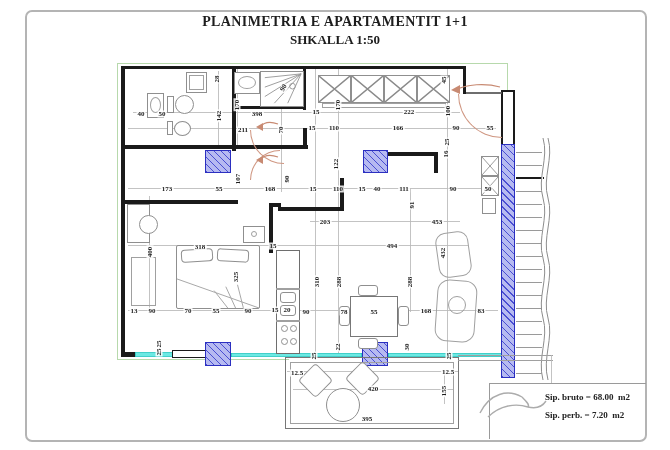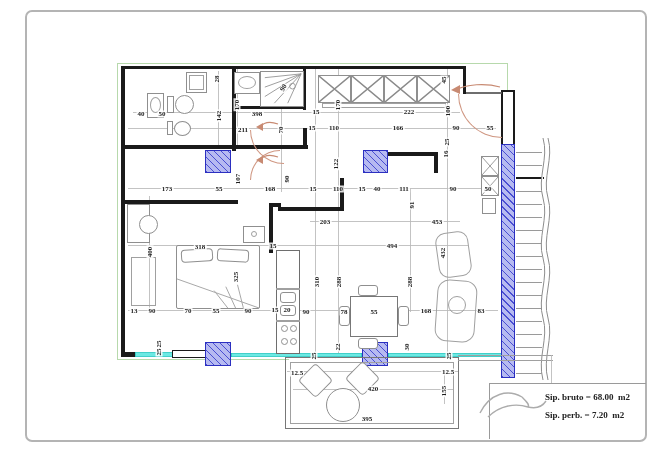--- a/index.html
+++ b/index.html
@@ -32,20 +32,22 @@
   .info-line{position:absolute;font:700 9px "Liberation Serif",serif;color:#222;z-index:8;white-space:pre;}
   svg{display:block;}
 </style>
 </head>
 <body>
 
 <div id="root">
   <div class="sheet-border"></div>
 
   <div class="title-wrap">
+    <div class="title-l1">PLANIMETRIA E APARTAMENTIT 1+1</div>
+    <div class="title-l2">SHKALLA 1:50</div>
   </div>
 
   <div id="plan">
 
     <div class="gln" style="left:117px;top:63px;width:390px;height:1px"></div>
     <div class="gln" style="left:117px;top:63px;width:1px;height:297px"></div>
     <div class="gln" style="left:117px;top:359px;width:172px;height:1px"></div>
     <div class="gln" style="left:507px;top:63px;width:1px;height:30px"></div>
 
     <div class="dln" style="left:133px;top:112px;width:327px;height:1px"></div>

